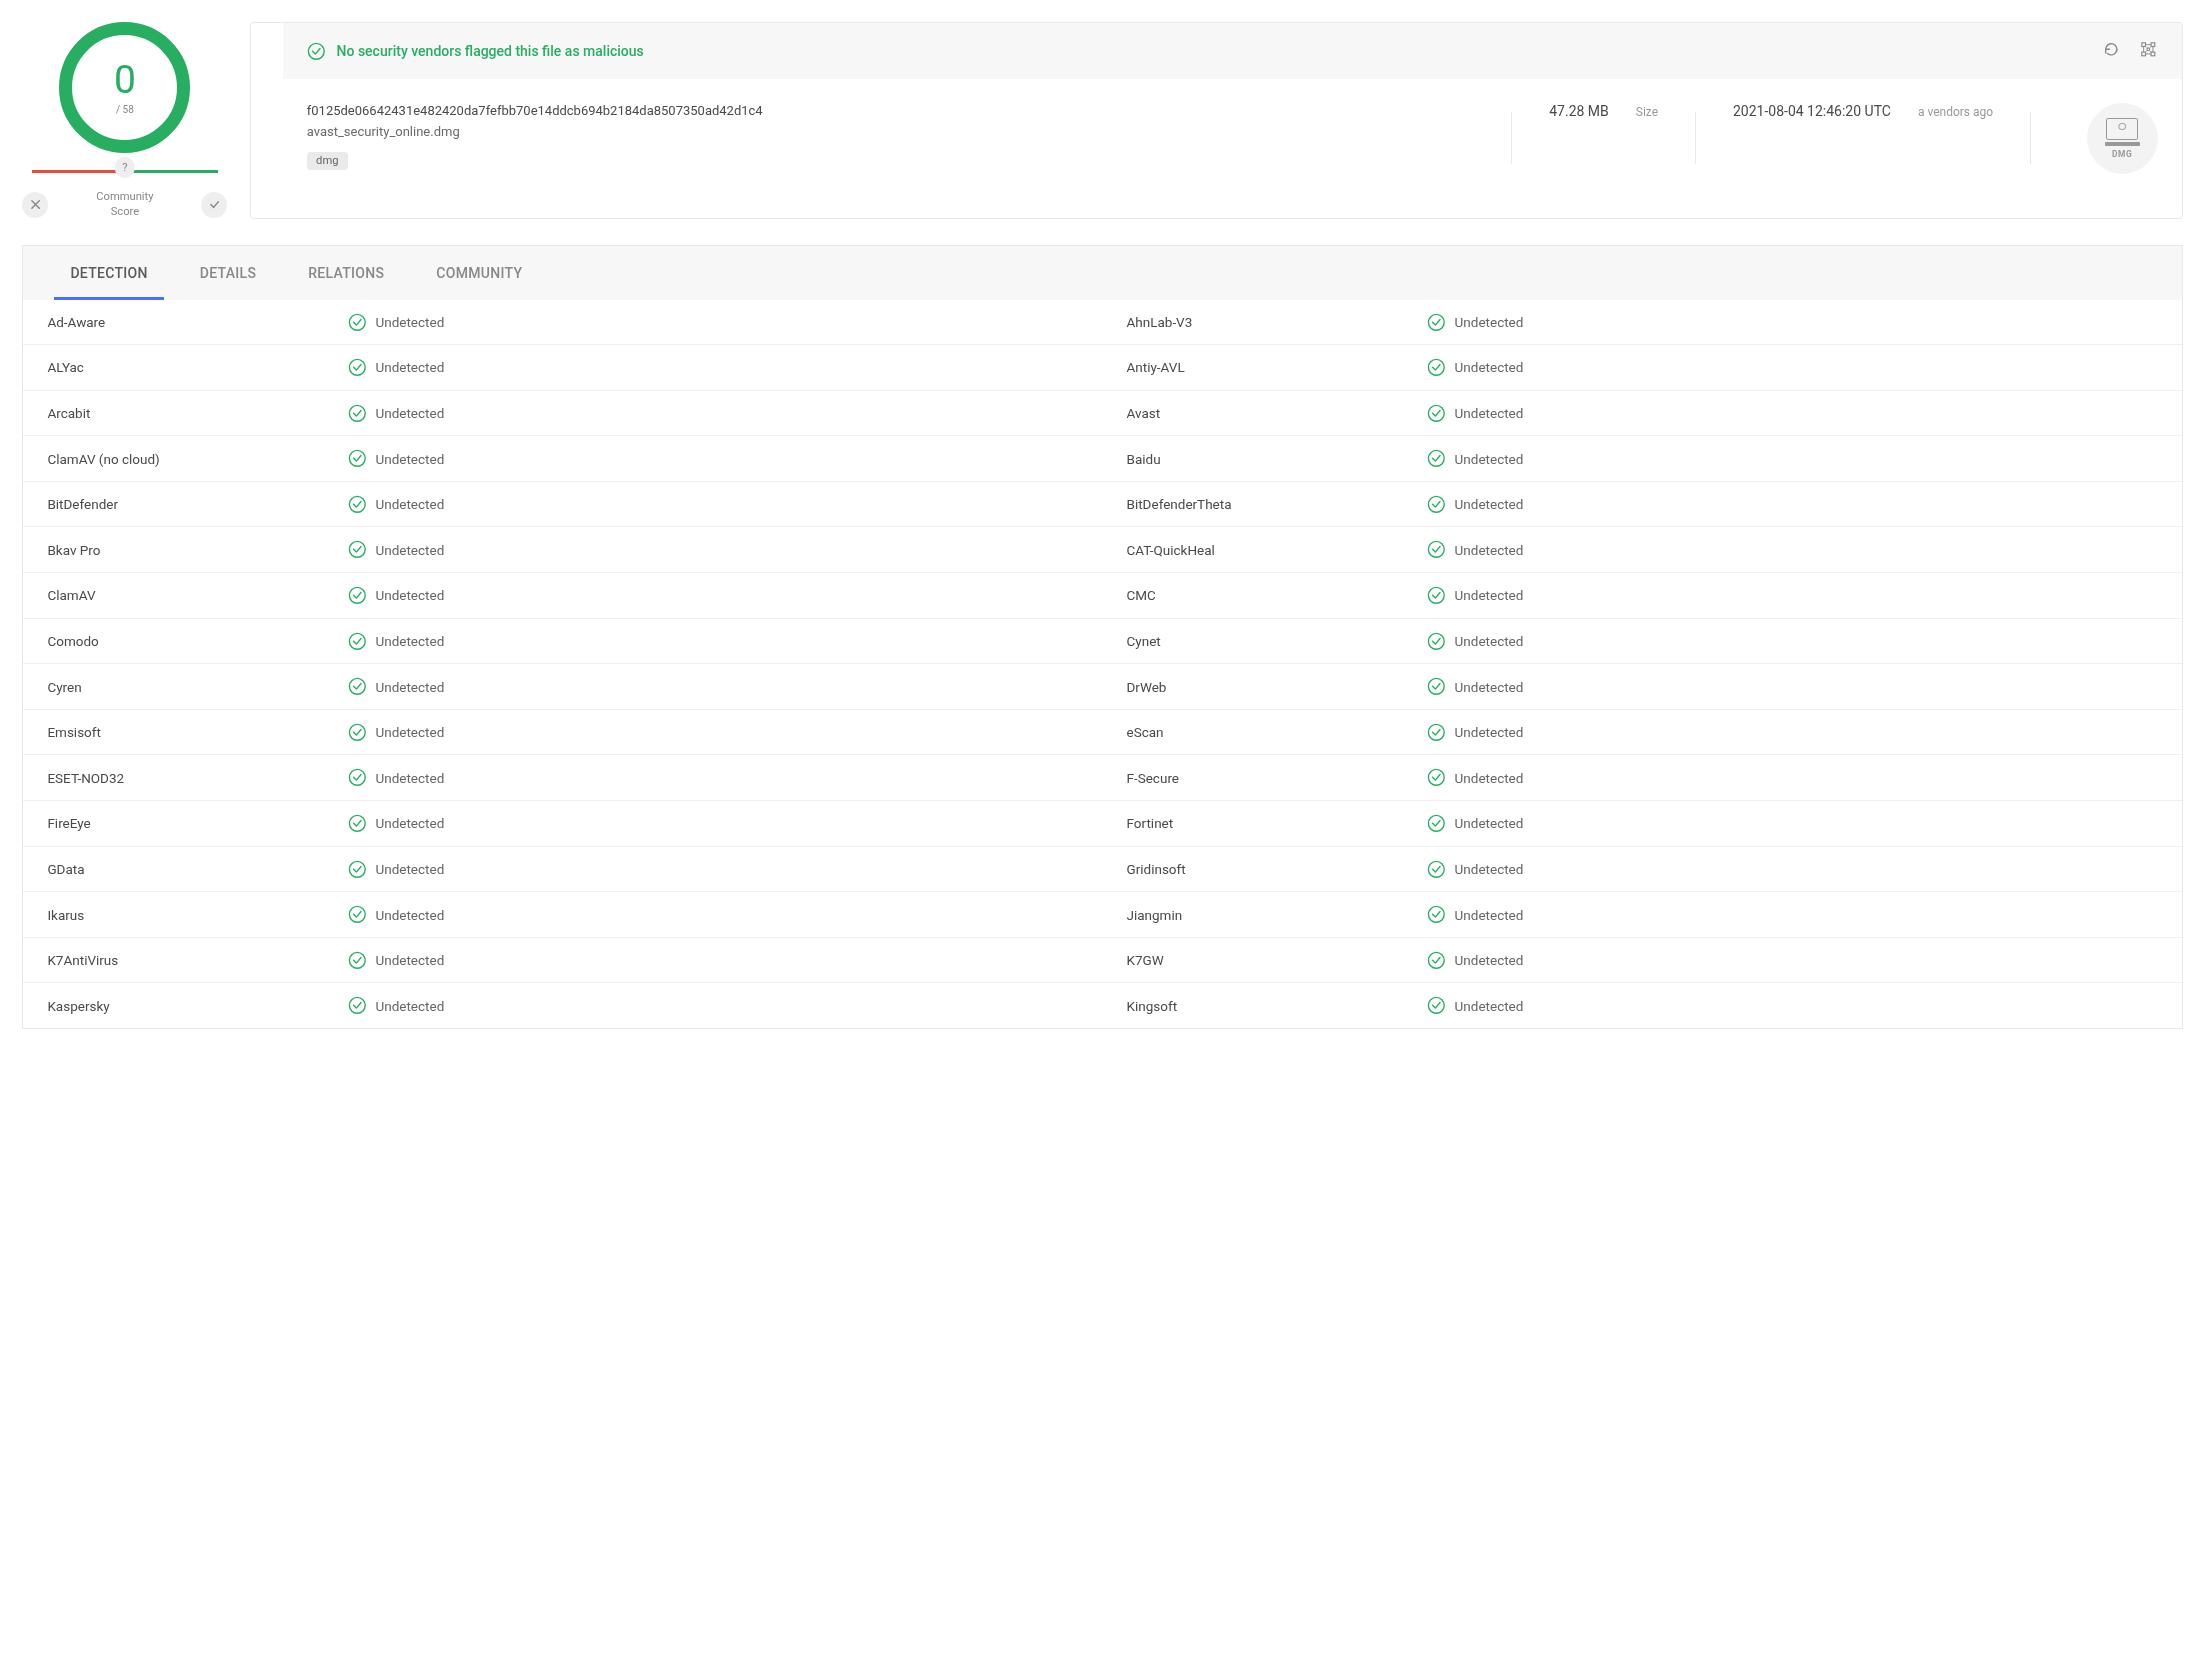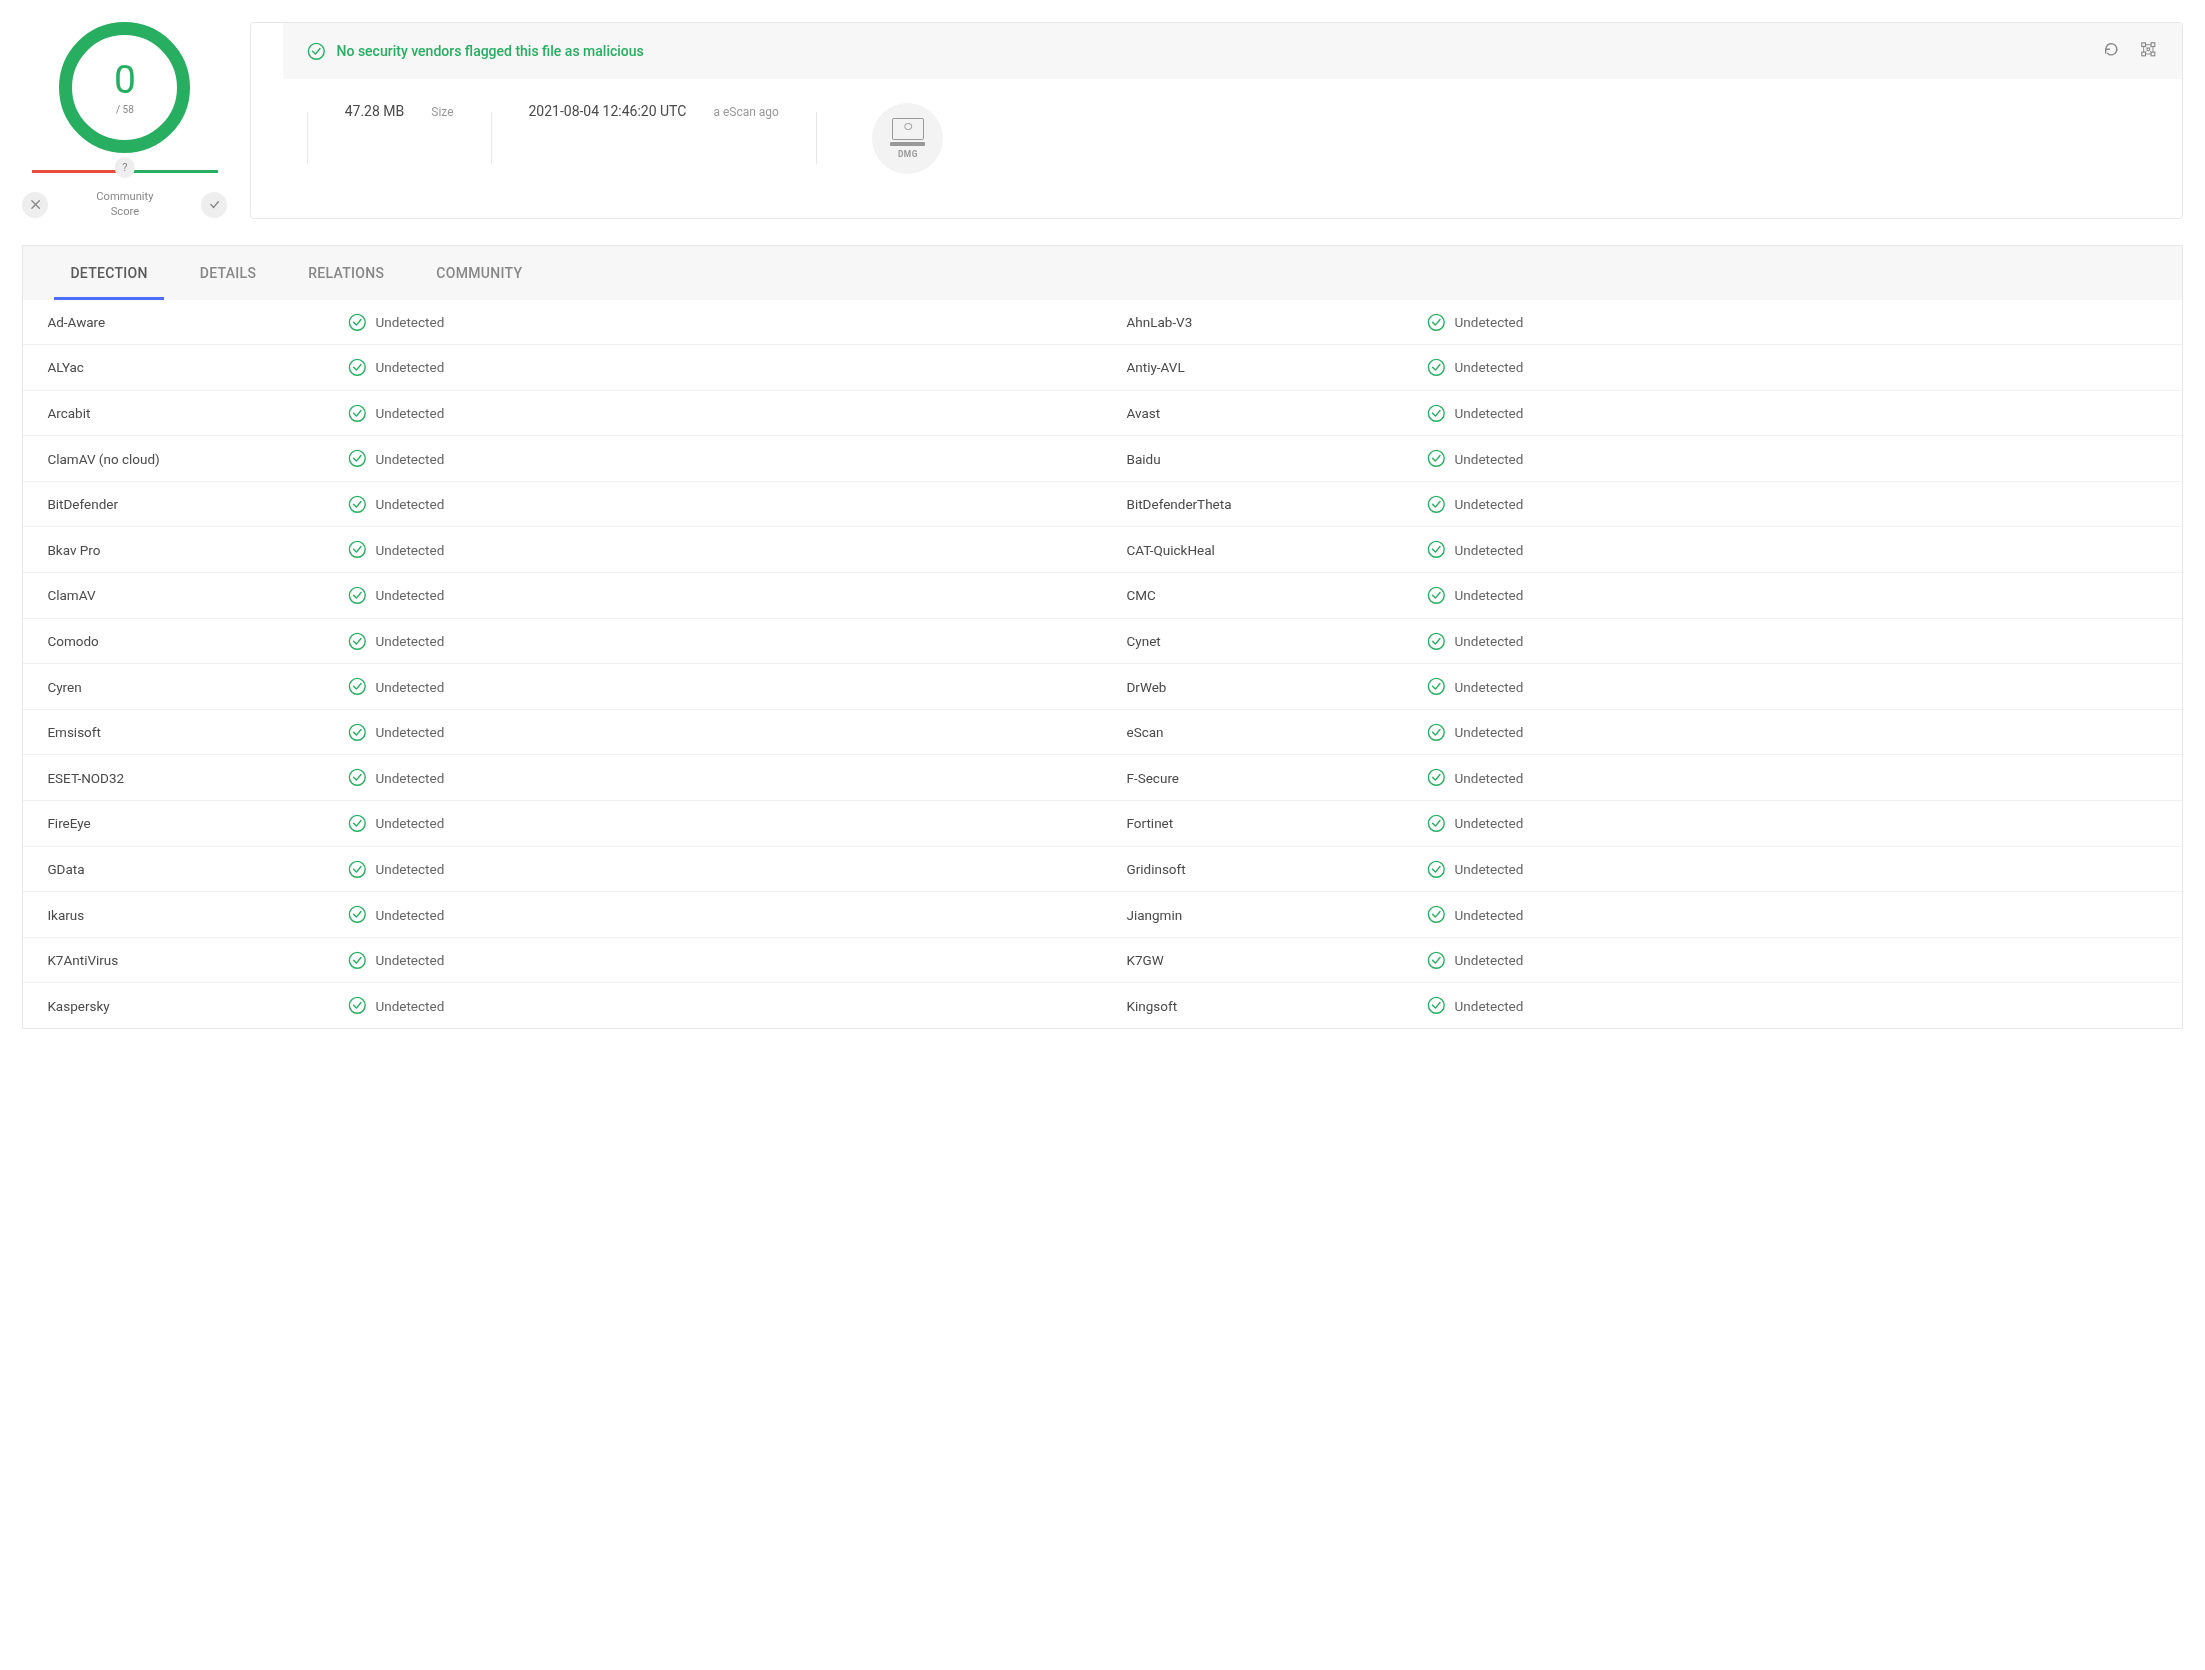--- a/index.html
+++ b/index.html
@@ -340,29 +340,34 @@
                 <rect x="13" y="3" width="4" height="4" stroke="#888" stroke-width="1.2" fill="none"></rect>
                 <rect x="3" y="13" width="4" height="4" stroke="#888" stroke-width="1.2" fill="none"></rect>
                 <rect x="13" y="13" width="4" height="4" stroke="#888" stroke-width="1.2" fill="none"></rect>
                 <circle cx="10" cy="10" r="1.5" stroke="#888" stroke-width="1.2" fill="none"></circle>
                 <path d="M7 5 L13 5 M5 7 L5 13 M15 7 L15 13 M7 15 L13 15 M8 8 L7 7 M12 8 L13 7 M8 12 L7 13 M12 12 L13 13" stroke="#888" stroke-width="1"></path>
               </svg>
           </span>
         </div>
       </div>
       <div class="file-info">
+        <div class="file-main">
+          <div class="file-hash">f0125de06642431e482420da7fefbb70e14ddcb694b2184da8507350ad42d1c4</div>
+          <div class="file-name">avast_security_online.dmg</div>
+          <span class="file-tag">dmg</span>
+        </div>
         <div class="divider-v"></div>
         <div class="file-meta">
           <div class="meta-value">47.28 MB</div>
           <div class="meta-label">Size</div>
         </div>
         <div class="divider-v"></div>
         <div class="file-meta" style="min-width:205px;align-items:flex-end;">
           <div class="meta-value">2021-08-04 12:46:20 UTC</div>
-          <div class="meta-label">a eScan ago</div>
+          <div class="meta-label">a vendors ago</div>
         </div>
         <div class="divider-v"></div>
         <div class="file-type-icon">
           <div class="dmg-icon-box"></div>
           <div class="dmg-icon-base"></div>
           <div class="dmg-text">DMG</div>
         </div>
       </div>
     </div>
   </div>

